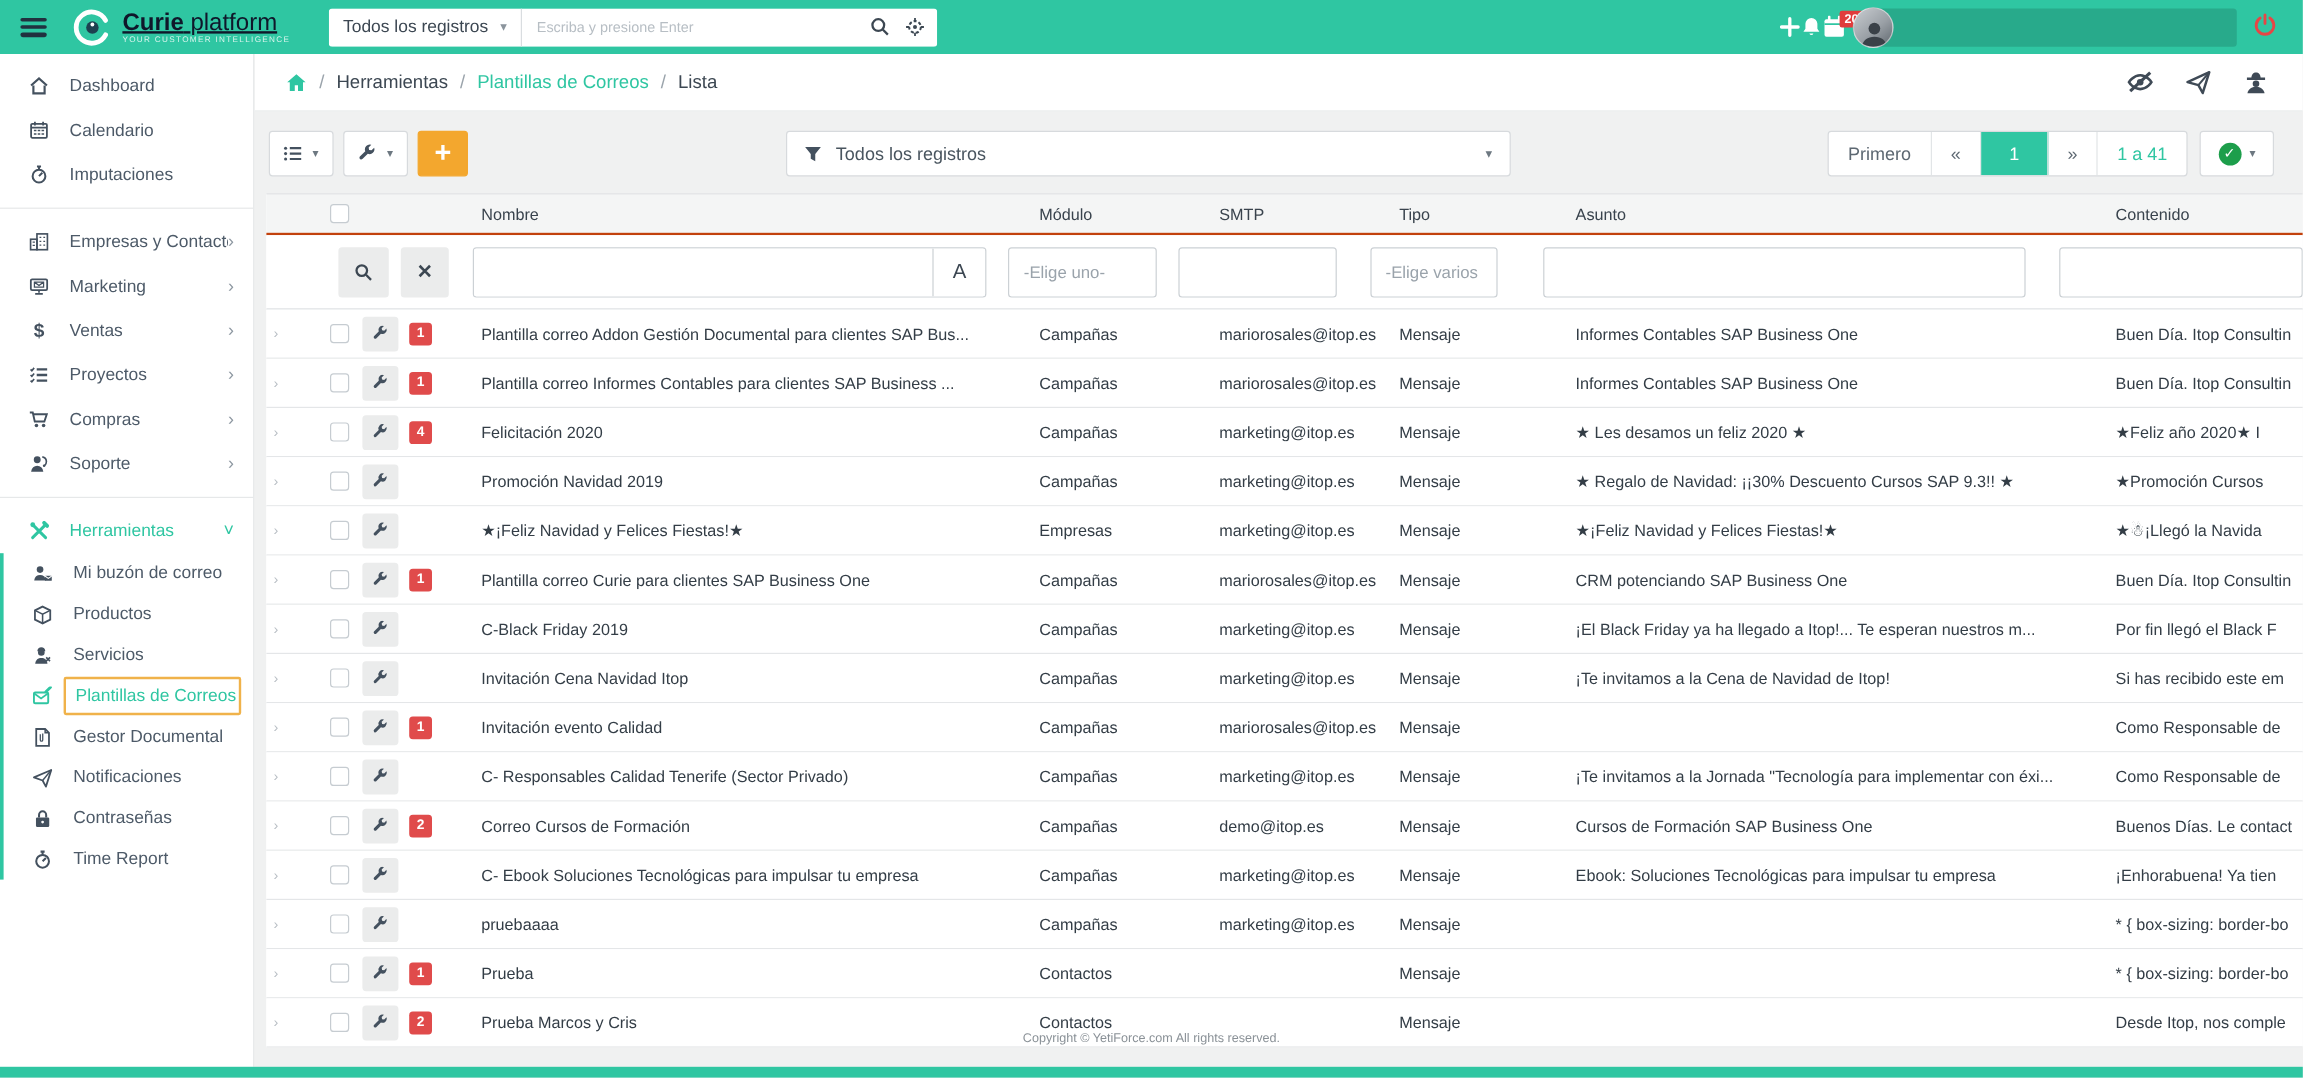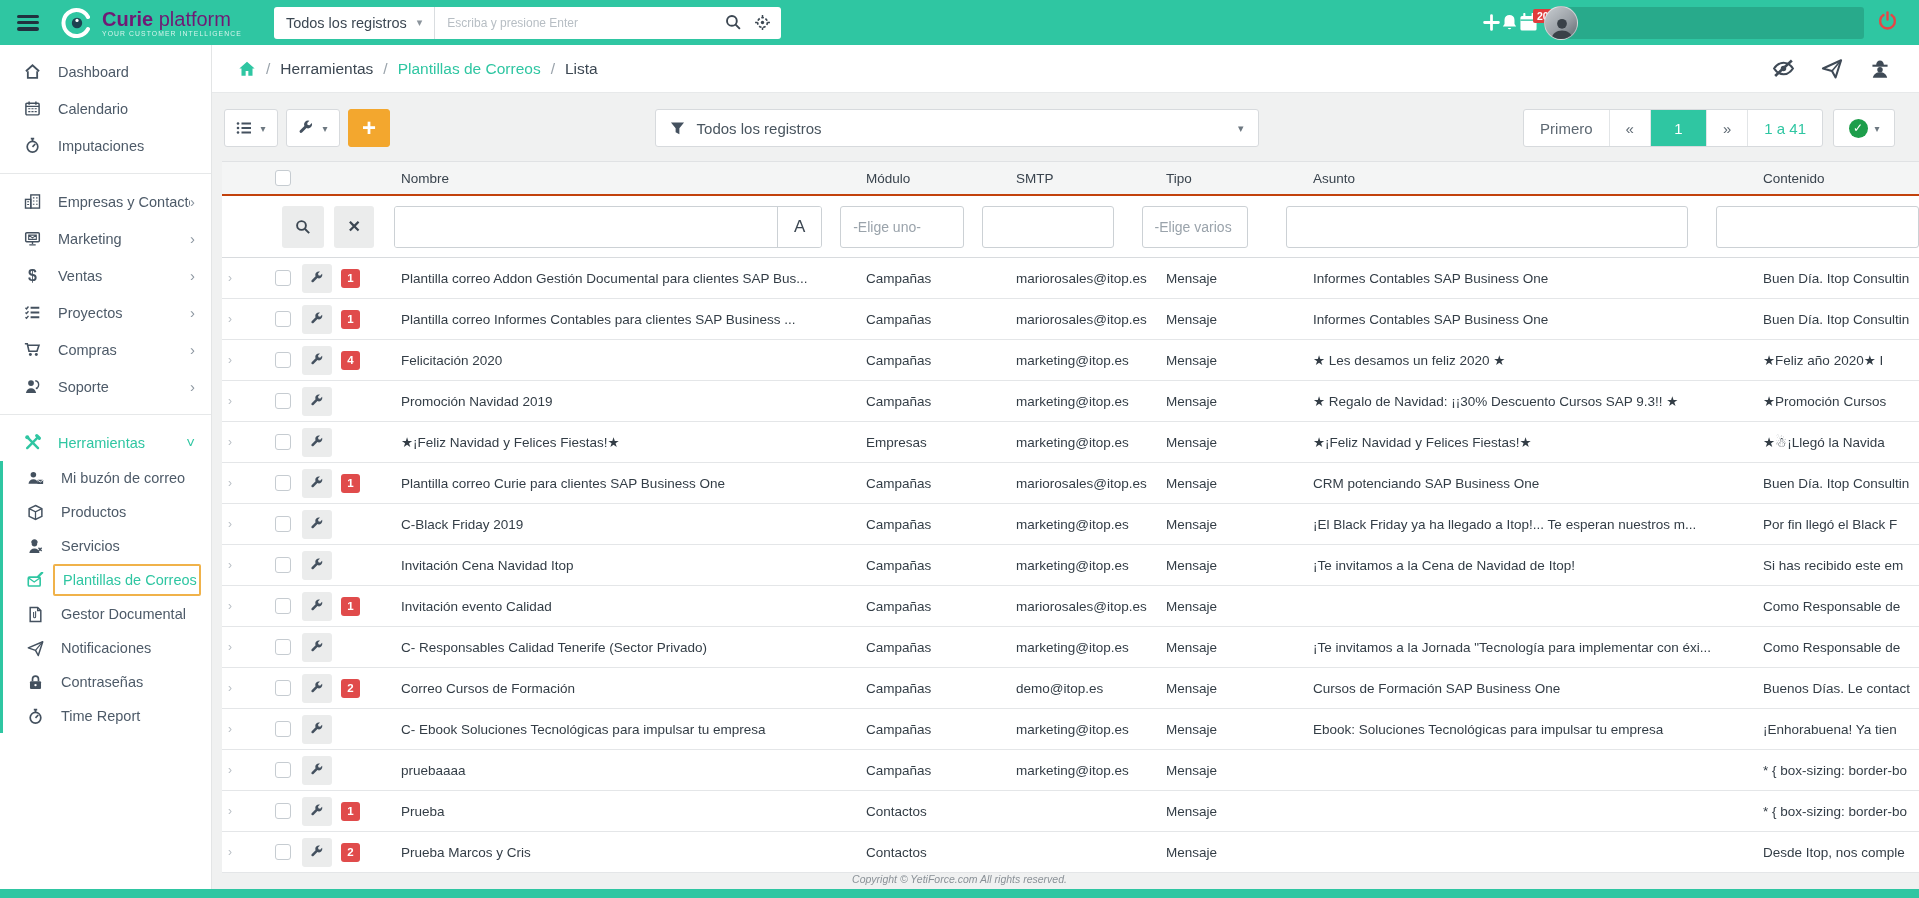--- a/index.html
+++ b/index.html
@@ -7,21 +7,21 @@
     font-family:"Liberation Sans", sans-serif; background:#f0f1f1; }
 
   
   .topbar { position:absolute; top:0; left:0; width:1919px; height:45px;
     background:#2fc6a2; display:flex; align-items:center; z-index:30; }
   .hamburger { width:22px; height:16px; margin-left:17px; display:flex; flex-direction:column;
     justify-content:space-between; cursor:pointer; }
   .hamburger span { display:block; height:3.2px; border-radius:2px; background:#21313f; }
   .brand { display:flex; align-items:center; margin-left:22px; }
   .brand-logo { width:32px; height:32px; margin-right:9px; }
-  .brand-text .line1 { color:#701a75; font-size:20px; line-height:20px; }
+  .brand-text .line1 { color:#0f172a; font-size:20px; line-height:20px;text-decoration:underline; }
   .brand-text .line1 b { font-weight:bold; }
   .brand-text .line2 { color:rgba(255,255,255,.8); font-size:6.8px; letter-spacing:1.1px;
     text-transform:uppercase; margin-top:1px; }
   .searchbar { display:flex; height:32px; margin-left:32px; border-radius:3px; overflow:hidden; }
   .search-scope { background:#fff; display:flex; align-items:center; padding:0 12px;
     font-size:14.5px; color:#3c4752; border-right:1px solid #d9dde0; cursor:pointer; white-space:nowrap; }
   .search-scope .caret { margin-left:10px; color:#8b949c; font-size:11px; }
   .search-input { width:280px; border:none; outline:none; background:#fff; padding:0 12px;
     font-size:12px; color:#000000; font-family:"Liberation Sans",sans-serif; }
   .search-input::placeholder { color:#b7bec4; }
@@ -121,21 +121,21 @@
   .td-cbx { display:flex; padding-left:7px; }
   .td-tools { display:flex; align-items:center; gap:9px; padding-left:4px; }
   .wrench-btn { width:30px; height:29px; background:#ebecec; border-radius:3px; display:flex;
     align-items:center; justify-content:center; color:#44515f; cursor:pointer; }
   .badge { min-width:19px; height:19px; background:#e04b4b; border-radius:3px; color:#fff;
     font-size:11.5px; font-weight:bold; display:flex; align-items:center; justify-content:center;
     padding:0 4px; box-shadow:0 0 0 1px #fff; }
 
   
   .copyright { position:absolute; bottom:9px; left:0; width:1919px; text-align:center;
-    font-size:10.5px; color:#8a9197; z-index:40; background:transparent; padding-bottom:4px;font-style:italic; }
+    font-size:10.5px; color:#8a9197; z-index:40; background:transparent; padding-bottom:18px; }
   .tealstrip { position:absolute; bottom:0; left:0; width:1919px; height:9px; background:#2fc6a2; z-index:41; }
 </style>
 </head>
 <body>
 
 <div class="topbar">
   <div class="hamburger">
       <span></span>
       <span></span>
       <span></span>

